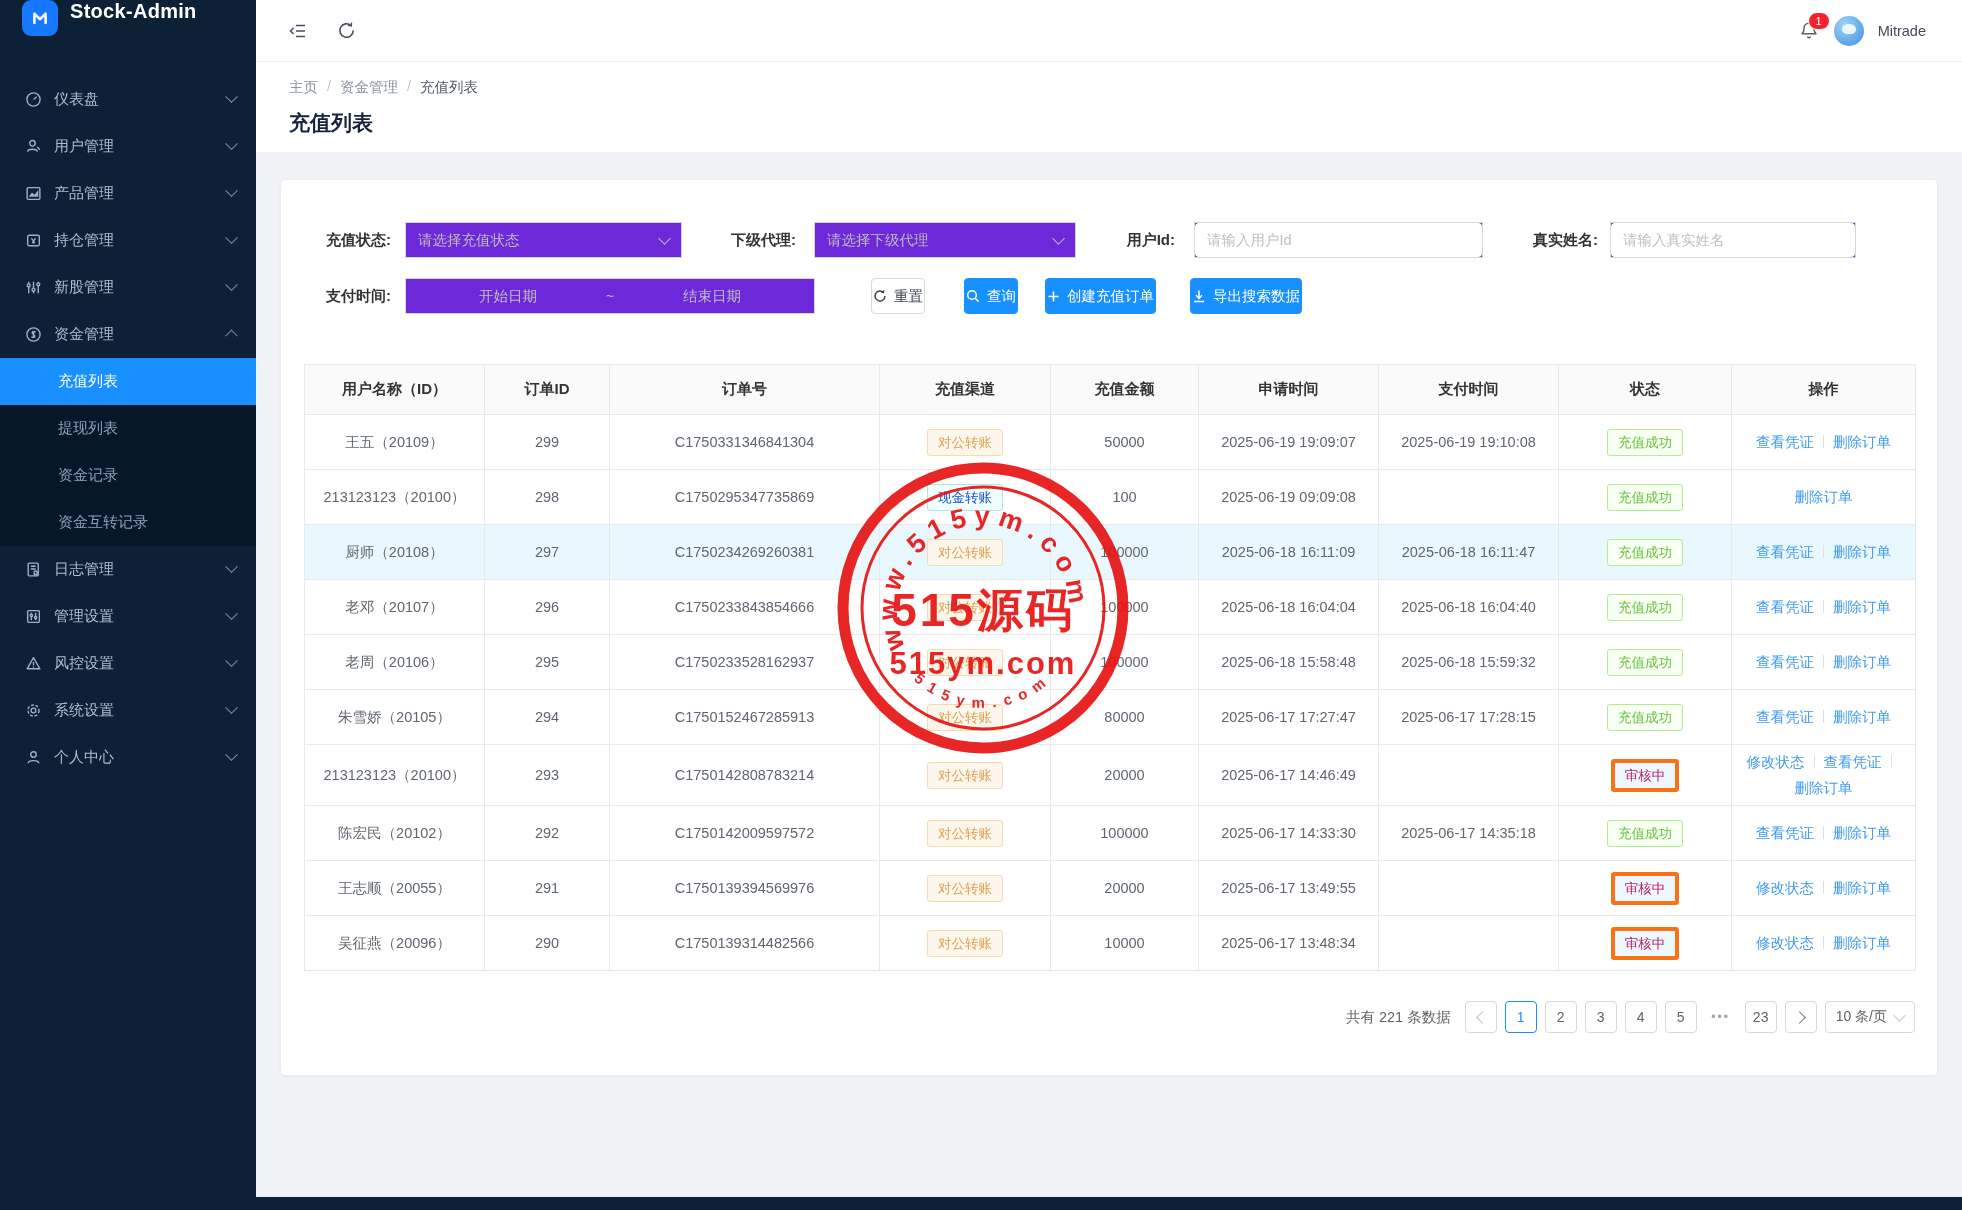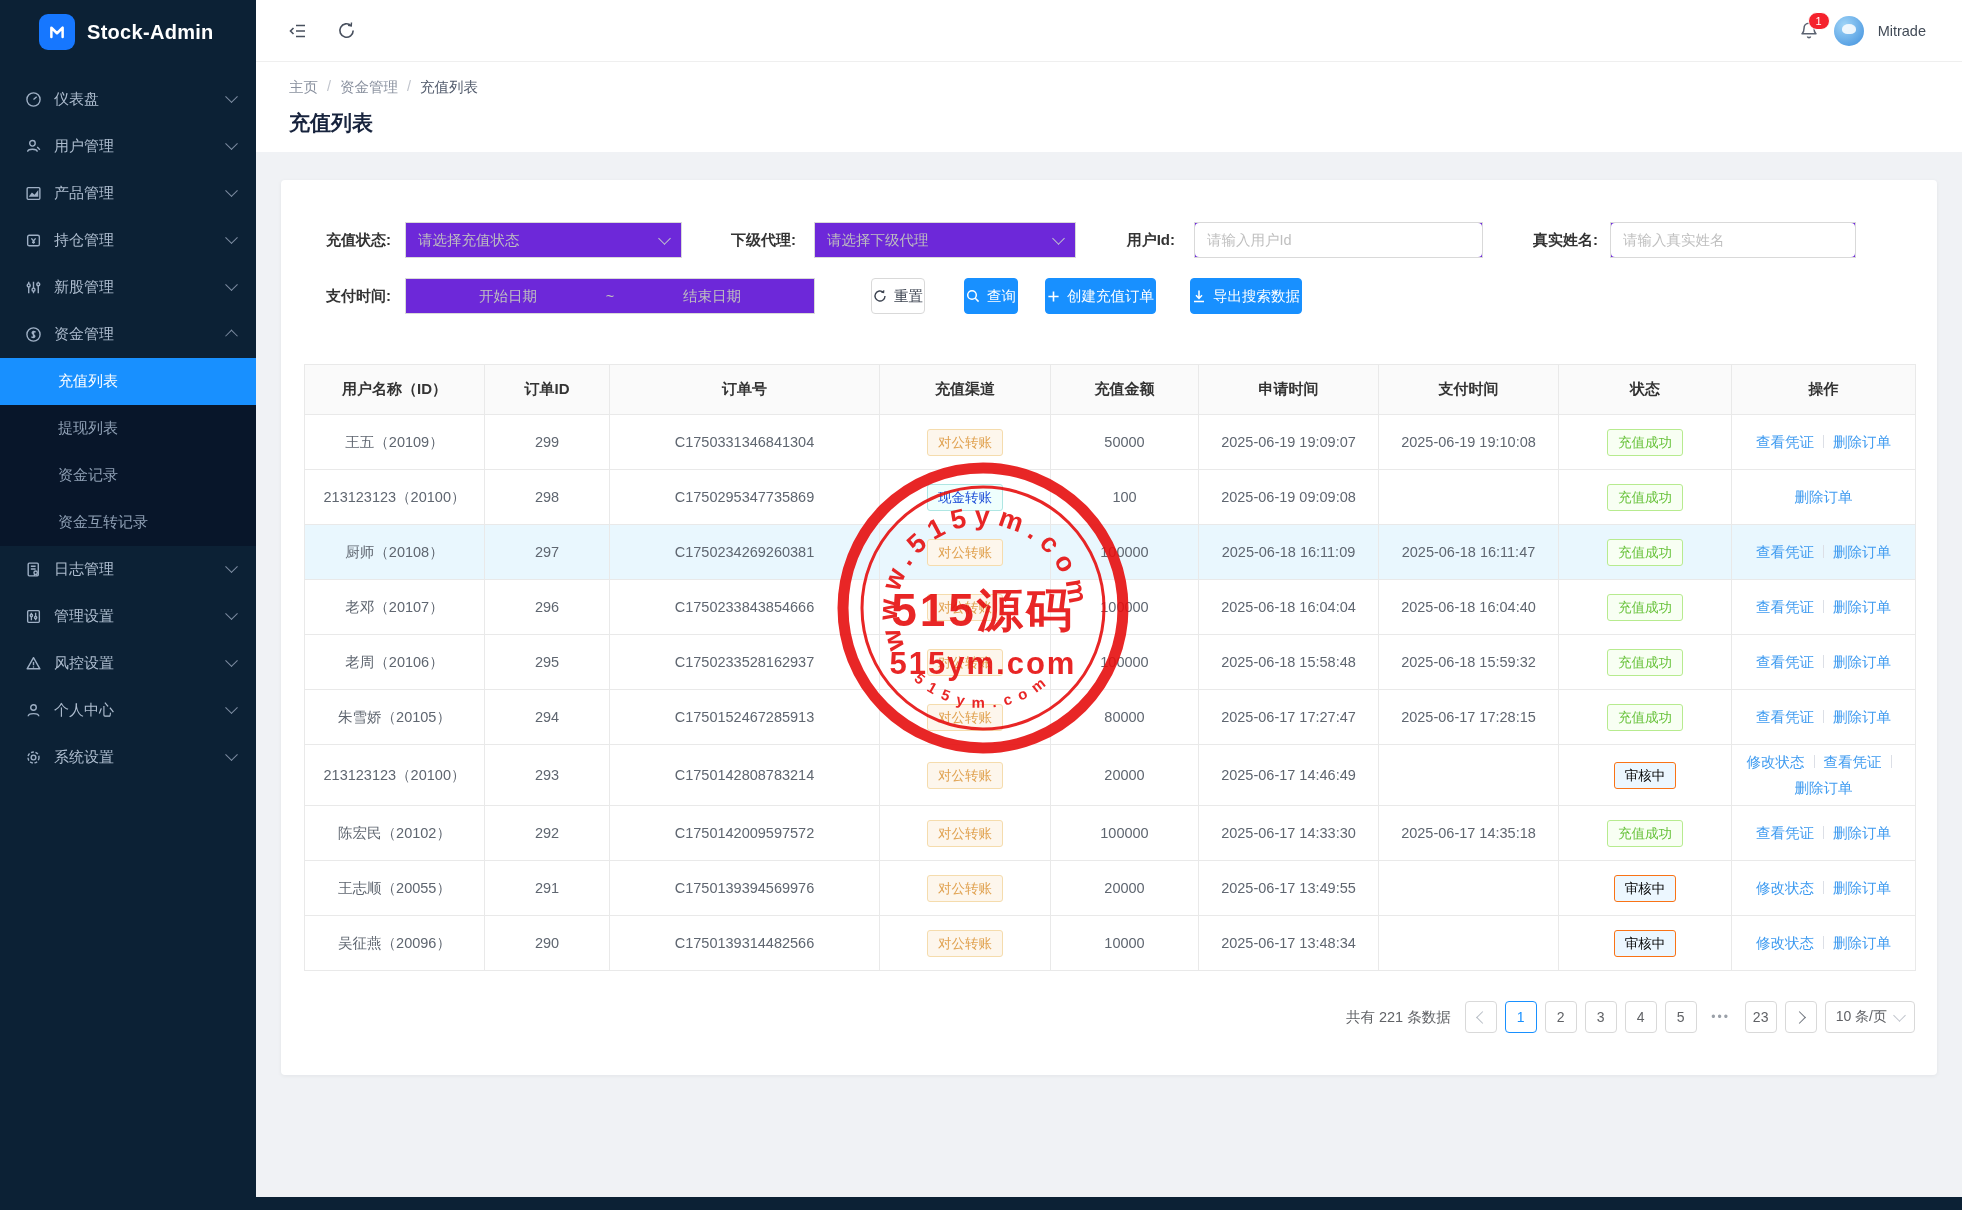--- a/index.html
+++ b/index.html
@@ -1,21 +1,21 @@
 <!DOCTYPE html>
 <html><head>
 <meta charset="utf-8">
 <style>
   html,body{margin:0;padding:0;background:#dfe3e8;}
   .app{position:relative;width:1962px;height:1210px;background:#f0f2f5;overflow:hidden;
        font-family:"Liberation Sans","DejaVu Sans",sans-serif;color:#333;}
 
   
   .sidebar{position:absolute;left:0;top:0;width:256px;height:1210px;background:#0c2135;z-index:5;}
-  .logo{height:64px;display:flex;align-items:center;gap:12px;padding-left:39px;}
+  .logo{height:64px;display:flex;gap:12px;padding-left:22px;}
   .logo-badge{width:36px;height:36px;border-radius:9px;background:#1677ff;display:flex;align-items:center;justify-content:center;}
   .logo-text{color:#fff;font-size:20px;font-weight:700;letter-spacing:.3px;}
   .nav{padding-top:12px;}
   .mi{height:47px;display:flex;align-items:center;gap:12px;padding:0 20px 0 24px;color:#aebdcf;font-size:15px;cursor:pointer;}
   .mi .ico{width:18px;height:18px;flex:0 0 18px;display:flex;align-items:center;justify-content:center;}
   .chev{width:8px;height:8px;border-right:1.6px solid #7c8ba0;border-bottom:1.6px solid #7c8ba0;margin-left:auto;transform:rotate(45deg) translate(-2px,-2px);}
   .chev.up{transform:rotate(-135deg) translate(-1px,-1px);}
   .submenu{background:#08162a;}
   .smi{height:47px;display:flex;align-items:center;padding-left:58px;color:#8fa0b5;font-size:15px;cursor:pointer;}
   .smi.active{background:#1890ff;color:#fff;}
@@ -61,21 +61,21 @@
 
   
   table.grid{position:absolute;left:23px;top:184px;width:1611px;border-collapse:collapse;table-layout:fixed;}
   table.grid th{height:47px;background:#fafafa;font-size:15px;font-weight:600;color:#333;border:1px solid #e9e9e9;}
   table.grid td{height:55px;font-size:14.5px;color:#5f6670;border:1px solid #e9e9e9;text-align:center;padding:4px 8px;box-sizing:border-box;}
   tr.hl td{background:#e9f7fe;}
   .tag{display:inline-block;padding:3px 10px;font-size:13.5px;border-radius:3px;line-height:19px;white-space:nowrap;}
   .tag-orange{color:#e0a14f;background:#fdf6ec;border:1px solid #f5dcad;}
   .tag-cyan{color:#1d4ed8;background:#effffd;border:1px solid #aee6e3;}
   .tag-green{color:#67c23a;background:#f8fff3;border:1px solid #b7eb8f;}
-  .tag-blue{color:#000000;background:#ecf7ff;border:1px solid #f97316;}
+  .tag-blue{color:#be185d;background:#ecf7ff;border:4px solid #f97316;}
   a.op{color:#3f9bf0;text-decoration:none;cursor:pointer;white-space:nowrap;}
   .vsep{display:inline-block;width:1px;height:13px;background:#dcdfe6;margin:0 9px;vertical-align:-1px;}
 
   
   .pager{position:absolute;right:22px;top:821px;display:flex;align-items:center;gap:8px;}
   .ptotal{font-size:14.5px;color:#606266;margin-right:6px;}
   .pbtn{min-width:32px;height:32px;border:1px solid #d9d9d9;border-radius:4px;background:#fff;display:flex;align-items:center;
         justify-content:center;font-size:14px;color:#606266;cursor:pointer;box-sizing:border-box;}
   .pbtn.active{border-color:#1890ff;color:#1890ff;}
   .parrow{width:8px;height:8px;border-left:1.6px solid #b6bcc4;border-bottom:1.6px solid #b6bcc4;}
@@ -213,35 +213,35 @@
               <path d="M8 6.5v3.2"></path>
               <circle cx="8" cy="11.4" r=".7" fill="#9fb0c5" stroke="none"></circle>
             </svg>
           </span>
         <span>风控设置</span>
         <span class="chev"></span>
       </div>
       <div class="mi">
         <span class="ico">
             <svg width="17" height="17" viewBox="0 0 16 16" fill="none" stroke="#9fb0c5" stroke-width="1.3">
+              <circle cx="8" cy="8" r="2.2"></circle>
+              <circle cx="8" cy="8" r="5.2" stroke-dasharray="2.7 1.6"></circle>
+            </svg>
+          </span>
+        <span>系统设置</span>
+        <span class="chev"></span>
+      </div>
+      <div class="mi">
+        <span class="ico">
+            <svg width="17" height="17" viewBox="0 0 16 16" fill="none" stroke="#9fb0c5" stroke-width="1.3">
               <circle cx="8" cy="5.2" r="2.6"></circle>
               <path d="M3 13.5 c0-3.4 10-3.4 10 0"></path>
             </svg>
           </span>
         <span>个人中心</span>
-        <span class="chev"></span>
-      </div>
-      <div class="mi">
-        <span class="ico">
-            <svg width="17" height="17" viewBox="0 0 16 16" fill="none" stroke="#9fb0c5" stroke-width="1.3">
-              <circle cx="8" cy="8" r="2.2"></circle>
-              <circle cx="8" cy="8" r="5.2" stroke-dasharray="2.7 1.6"></circle>
-            </svg>
-          </span>
-        <span>系统设置</span>
         <span class="chev"></span>
       </div>
     </nav>
   </aside>
 
   <header class="topbar">
     <span class="tb-ico">
       <svg width="22" height="22" viewBox="0 0 22 22" fill="none" stroke="#48505e" stroke-width="1.6">
           <path d="M8 5.5h9 M8 11h9 M8 16.5h9"></path>
           <path d="M5.5 8 L2.5 11 L5.5 14"></path>

